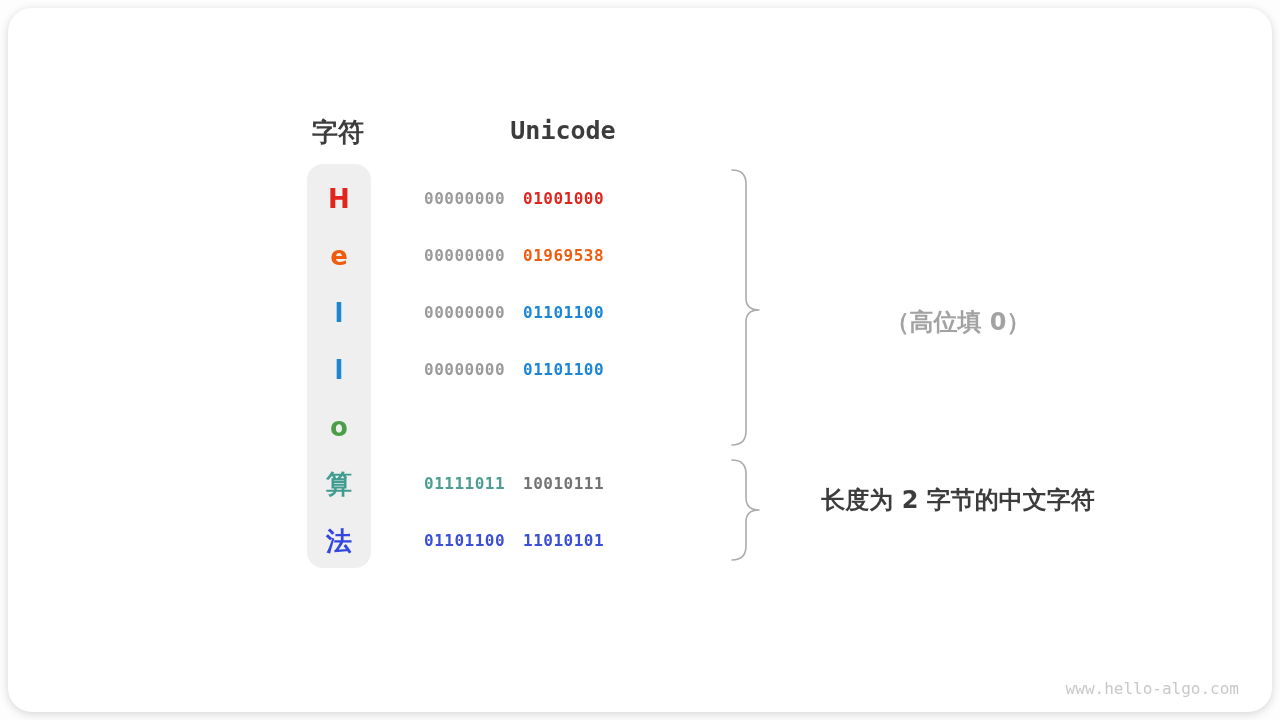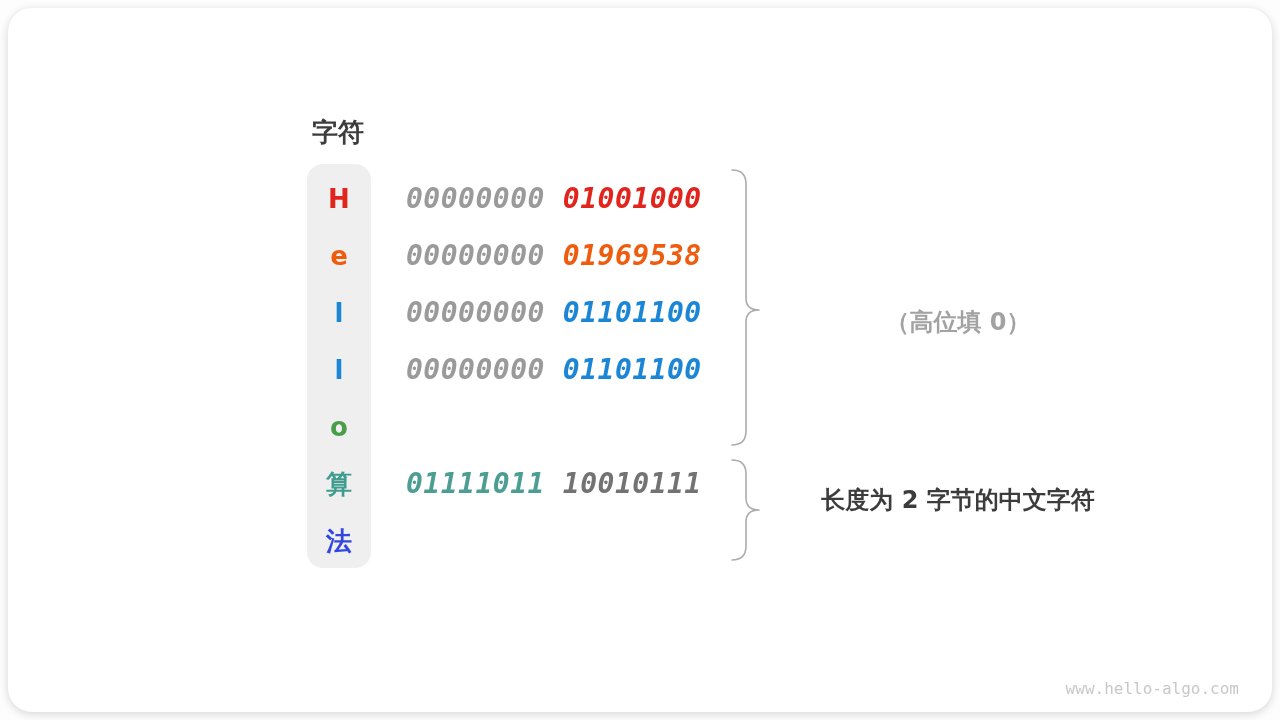--- a/index.html
+++ b/index.html
@@ -32,23 +32,23 @@
   .char-col-bg{
     left:299px;top:156px;width:64px;height:404px;
     background:var(--colbg);border-radius:16px;
   }
   .row{position:absolute;left:0;width:760px;height:40px;line-height:40px;}
   .row .ch{
     position:absolute;left:299px;width:64px;text-align:center;
     font-size:26px;font-weight:bold;display:inline-block;
   }
   .row .bin{
-    position:absolute;left:398px;white-space:nowrap;
+    position:absolute;left:416px;white-space:nowrap;
     font-family:"DejaVu Sans Mono","Liberation Mono",monospace;
-    font-size:28px;font-weight:bold;letter-spacing:0.5px;font-style:italic;
+    font-size:16px;font-weight:bold;letter-spacing:0.5px;
   }
   .row .b1{margin-right:18px;}
   .braces{left:707px;top:142px;width:60px;height:430px;}
   .braces path{fill:none;stroke:var(--brace);stroke-width:1.6;stroke-linecap:round;stroke-linejoin:round;}
   .note{
     left:762px;width:376px;text-align:center;
     font-size:24px;color:var(--dark);line-height:32px;white-space:nowrap;
   }
   .note-1a{top:259px;}
   .note-1b{top:298px;color:var(--label-gray);font-weight:bold;}
@@ -59,20 +59,21 @@
     font-size:16px;color:var(--watermark);
   }
 </style>
 </head>
 <body>
 
 <div class="canvas">
   <div class="card">
 
     <div class="abs col-header header-char">字符</div>
+    <div class="abs col-header header-unicode">Unicode</div>
 
     <div class="abs char-col-bg"></div>
 
     <div id="rows">
         <div class="row" style="top: 171px;">
           <span class="ch" style="color: rgb(225, 37, 28);">H</span>
           <span class="bin"><span class="b1" style="color: rgb(154, 154, 154);">00000000</span><span class="b2" style="color: rgb(225, 37, 28);">01001000</span></span>
         </div>
         <div class="row" style="top: 228px;">
           <span class="ch" style="color: rgb(239, 92, 14);">e</span>
@@ -88,20 +89,21 @@
         </div>
         <div class="row" style="top: 399px;">
           <span class="ch" style="color: rgb(74, 158, 74);">o</span>
         </div>
         <div class="row" style="top: 456px;">
           <span class="ch" style="color: rgb(63, 156, 142);">算</span>
           <span class="bin"><span class="b1" style="color: rgb(77, 158, 146); margin-top: 20px;">01111011</span><span class="b2" style="color: #737373;">10010111</span></span>
         </div>
         <div class="row" style="top: 513px;">
           <span class="ch" style="color: rgb(50, 70, 224);">法</span>
+          <span class="bin"><span class="b1" style="color: rgb(58, 78, 216);">01101100</span><span class="b2" style="color: rgb(58, 78, 216);">11010101</span></span>
         </div>
       </div>
 
     <svg class="abs braces" viewBox="0 0 60 430" xmlns="http://www.w3.org/2000/svg">
       <path d="M 17 20 Q 31 20 31 34 L 31 148 Q 31 160 44 160 Q 31 160 31 172 L 31 281 Q 31 295 17 295"></path>
       <path d="M 17 310 Q 31 310 31 324 L 31 348 Q 31 360 44 360 Q 31 360 31 372 L 31 396 Q 31 410 17 410"></path>
     </svg>
 
     <div class="abs note note-1b">（高位填 0）</div>
     <div class="abs note note-2">长度为 2 字节的中文字符</div>

